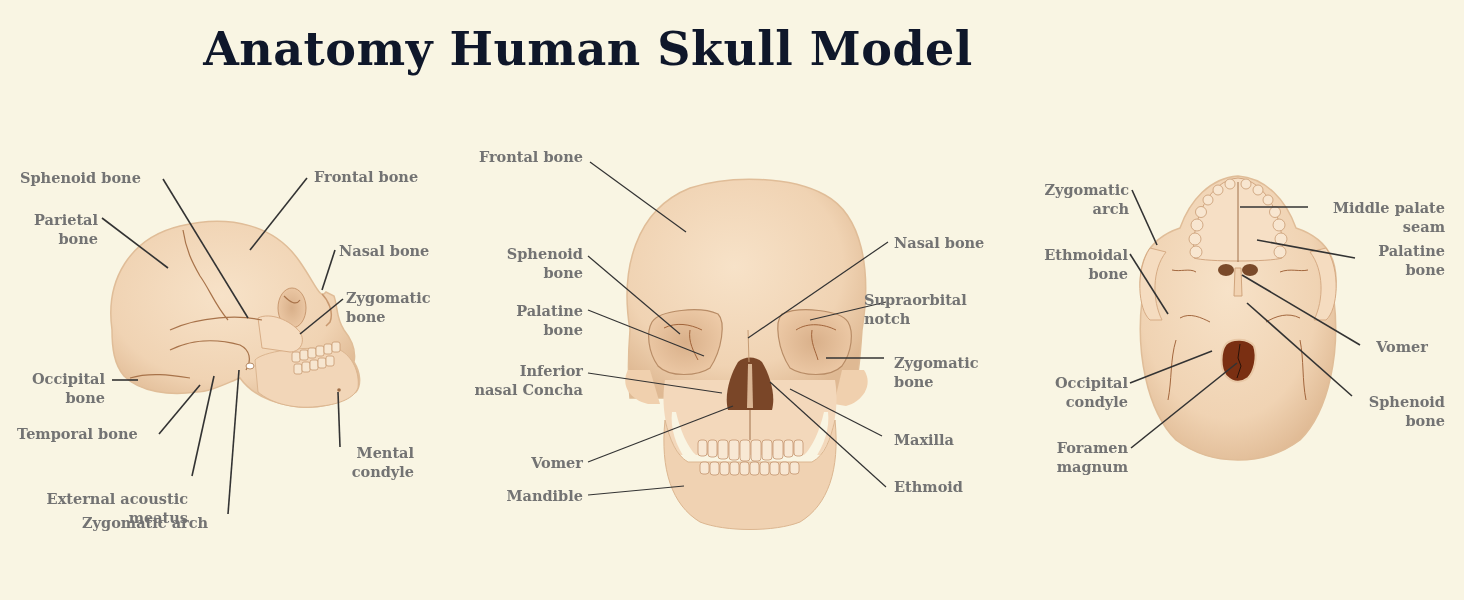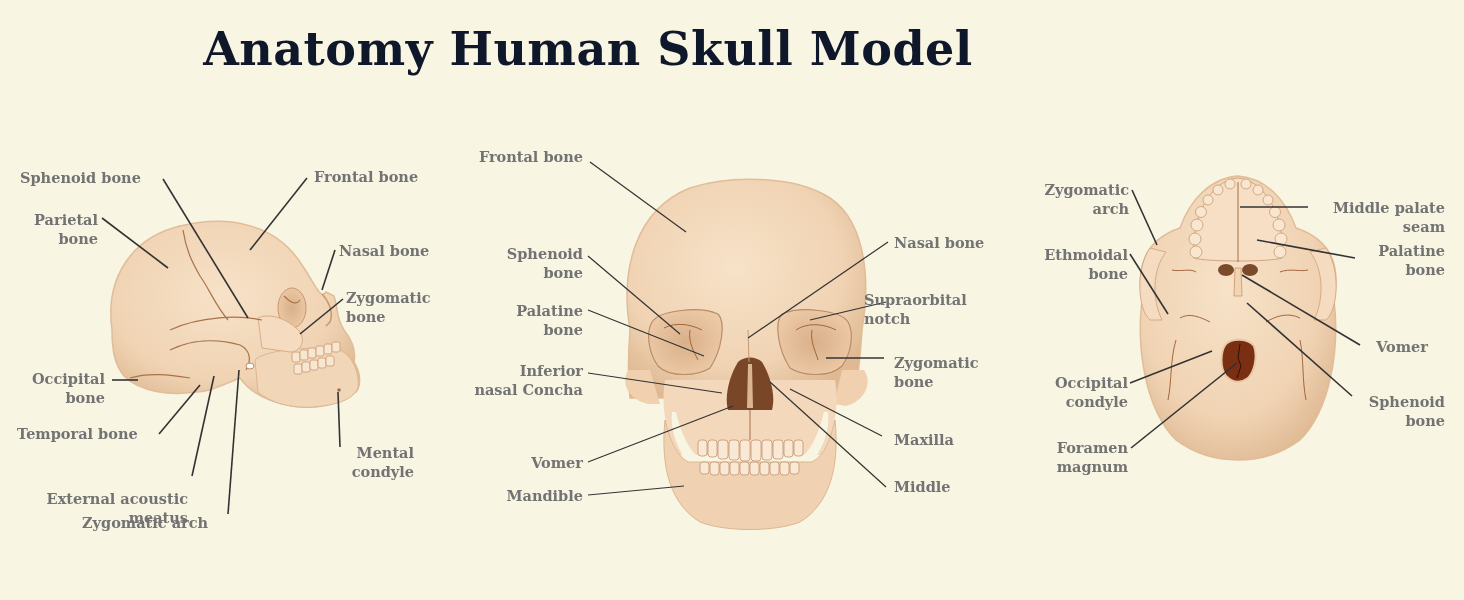--- a/index.html
+++ b/index.html
@@ -248,21 +248,21 @@
   <div class="lbl r" style="left:440px;top:361px;width:143px;text-align:right;">Inferior
 nasal Concha</div>
   <div class="lbl r" style="left:450px;top:453px;width:133px;">Vomer</div>
   <div class="lbl r" style="left:450px;top:486px;width:133px;">Mandible</div>
   <div class="lbl l" style="left:894px;top:233px;">Nasal bone</div>
   <div class="lbl l" style="left:864px;top:290px;">Supraorbital
 notch</div>
   <div class="lbl l" style="left:894px;top:353px;">Zygomatic
 bone</div>
   <div class="lbl l" style="left:894px;top:430px;">Maxilla</div>
-  <div class="lbl l" style="left:894px;top:477px;">Middle</div>
+  <div class="lbl l" style="left:894px;top:477px;">Ethmoid</div>
 </div>
 
 <div>
   <div class="lbl r" style="left:1020px;top:180px;width:109px;">Zygomatic
 arch</div>
   <div class="lbl r" style="left:1020px;top:245px;width:108px;">Ethmoidal
 bone</div>
   <div class="lbl r" style="left:1020px;top:373px;width:108px;">Occipital
 condyle</div>
   <div class="lbl r" style="left:1020px;top:438px;width:108px;">Foramen

